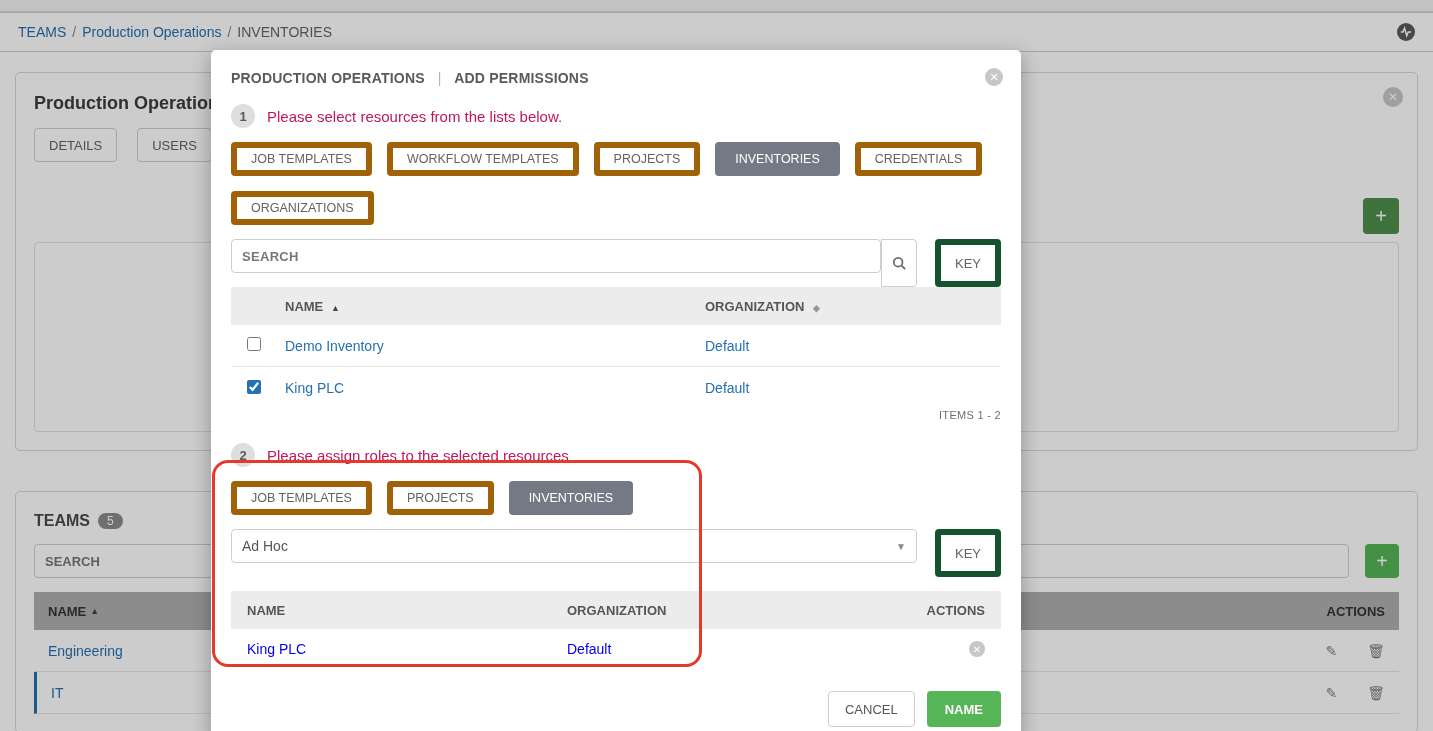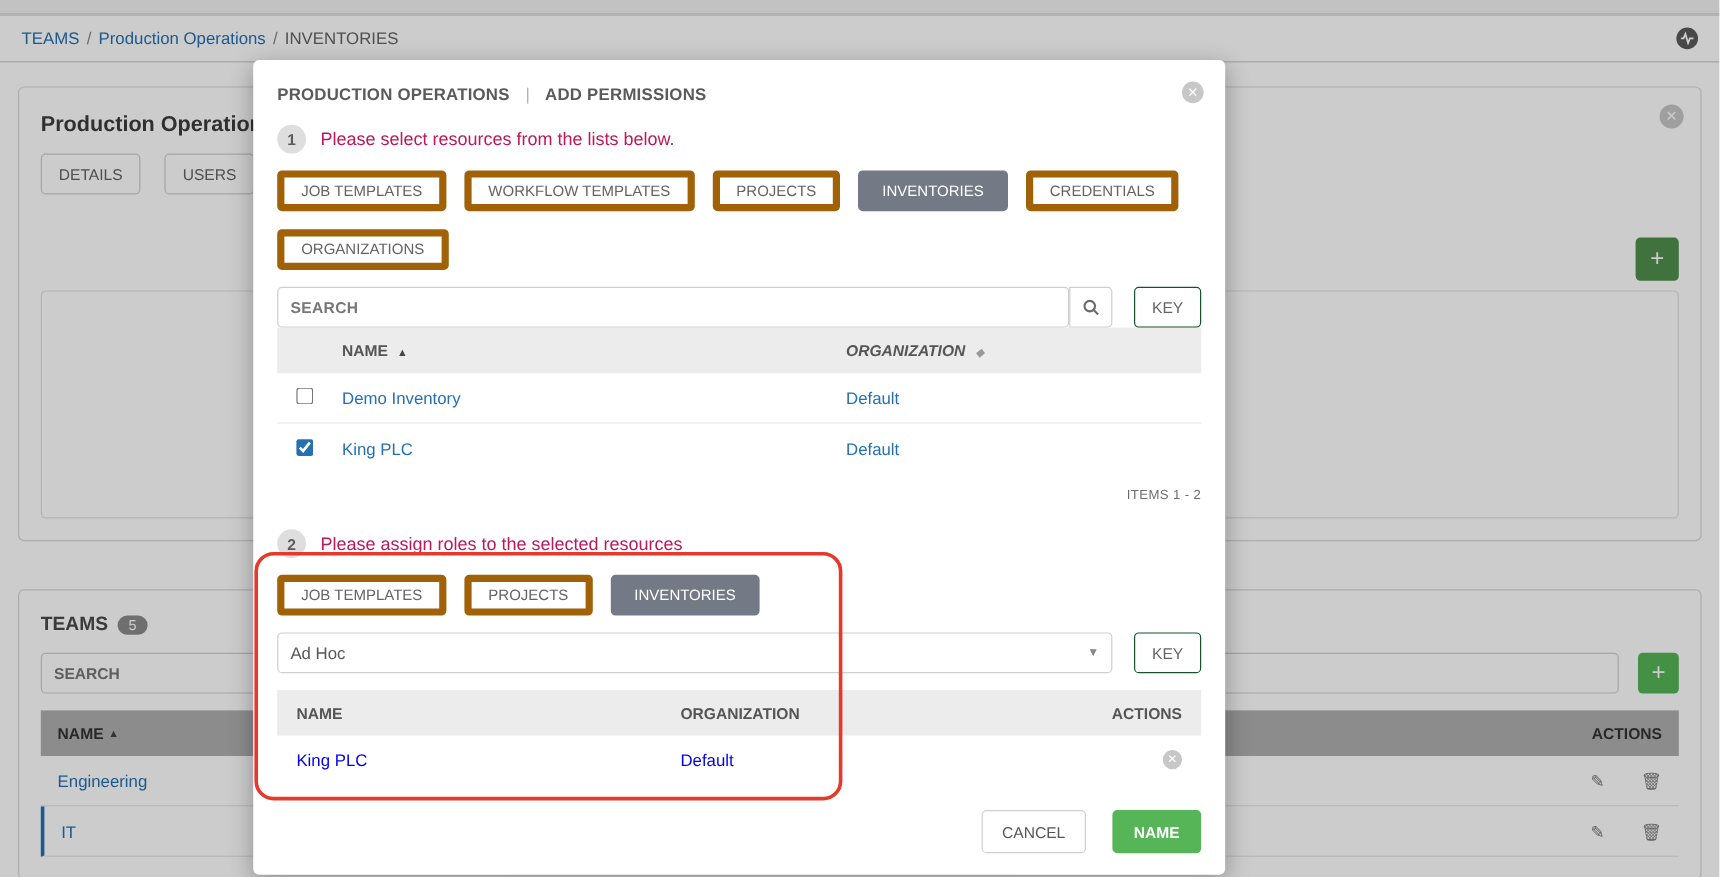--- a/index.html
+++ b/index.html
@@ -57,21 +57,21 @@
   }
   .search-row {
     margin-top:14px; display:flex; gap:8px;
   }
   .search-row input[type="text"]{
     flex:1; height:34px; border:1px solid #cfcfcf; border-radius:4px; padding:0 10px;
     font-size:14px;
   }
   .search-row input::placeholder{ color:#777; font-weight:600; font-size:13px; }
   .btn-light {
-    height:34px; padding:0 14px; border:1px solid #14532d; background:#fff; border-radius:4px;
+    height:48px; padding:0 14px; border:6px solid #14532d; background:#fff; border-radius:4px;
     font-size:13px; color:#636363; font-weight:500;
   }
   
   .team-header {
     background:#b0b0b0; height:38px; display:flex; align-items:center;
     padding:0 14px; color:#333; font-weight:600; font-size:13px; margin-top:14px;
   }
   .team-header .actions { margin-left:auto; }
   .team-row {
     height:42px; display:flex; align-items:center; border-bottom:1px solid #e5e5e5; padding:0 14px;
@@ -116,30 +116,30 @@
   .search-group .icon-btn {
     width:36px; border:1px solid #cfcfcf; border-radius:0 4px 4px 0;
     display:flex; align-items:center; justify-content:center; color:#6a6a6a; background:#fff;
   }
   .tbl-header{
     background:#ececec; height:38px; display:flex; align-items:center; padding:4px 16px;
     color:#555; font-weight:600; font-size:13px; 
   }
   .tbl-header .col1{ width:38px; }
   .tbl-header .col2{ flex:1; }
-  .tbl-header .col3{ width:280px;font-style:italic; }
+  .tbl-header .col3{ width:280px; }
   .tbl-row{
     height:42px; display:flex; align-items:center; padding:0 16px; border-bottom:1px solid #e8e8e8;justify-content:space-between;
   }
   .tbl-row .col1{ width:38px; }
   .tbl-row .col2{ flex:1; }
   .tbl-row .col3{ width:280px; }
   .tbl-row a { color:#2570b3; text-decoration:none; }
   .tbl-row input[type="checkbox"]{ width:14px; height:14px; border-radius:3px; accent-color:#2570b3;}
-  .items-count{ text-align:right; font-size:11px; color:#6e6e6e; margin-top:12px; letter-spacing:.3px;}
+  .items-count{ text-align:right; font-size:11px; color:#6e6e6e; margin-top:0; letter-spacing:.3px;}
 
   .role-select {
     margin-top:14px; display:flex; gap:18px;
   }
   .combo {
     flex:1; height:34px; border:1px solid #cfcfcf; border-radius:4px;
     display:flex; align-items:center; padding:0 10px; background:#fff; color:#575757;
   }
   .combo .chev { margin-left:auto; font-size:10px; color:#888; }
 
@@ -160,21 +160,21 @@
     width:16px; height:16px; border-radius:50%; background:#c7c7c7; color:#fff; font-size:10px; display:flex; align-items:center; justify-content:center;
   }
 
   
   .redbox{
     position:absolute; pointer-events:none;
     border:3px solid #e53a2b; border-radius:16px;
     z-index:120;
   }
 
-  .modal-footer{ display:flex; justify-content:flex-end; gap:22px; margin-top:22px; }
+  .modal-footer{ display:flex; justify-content:flex-end; gap:12px; margin-top:22px; }
   .btn-cancel{ height:36px; padding:0 16px; border:1px solid #cfcfcf; background:#fff; border-radius:4px; font-size:13px; color:#555;}
   .btn-save{ height:36px; padding:0 18px; border:none; background:#56b556; color:#fff; border-radius:4px; font-size:13px; font-weight:600;}
 
   a { text-decoration:none; }
 </style>
 </head>
 <body>
 
 <div style="position:absolute; inset:0;">
   <div style="height:12px;background:#f3f3f3;border-bottom:1px solid #d6d6d6;"></div>

